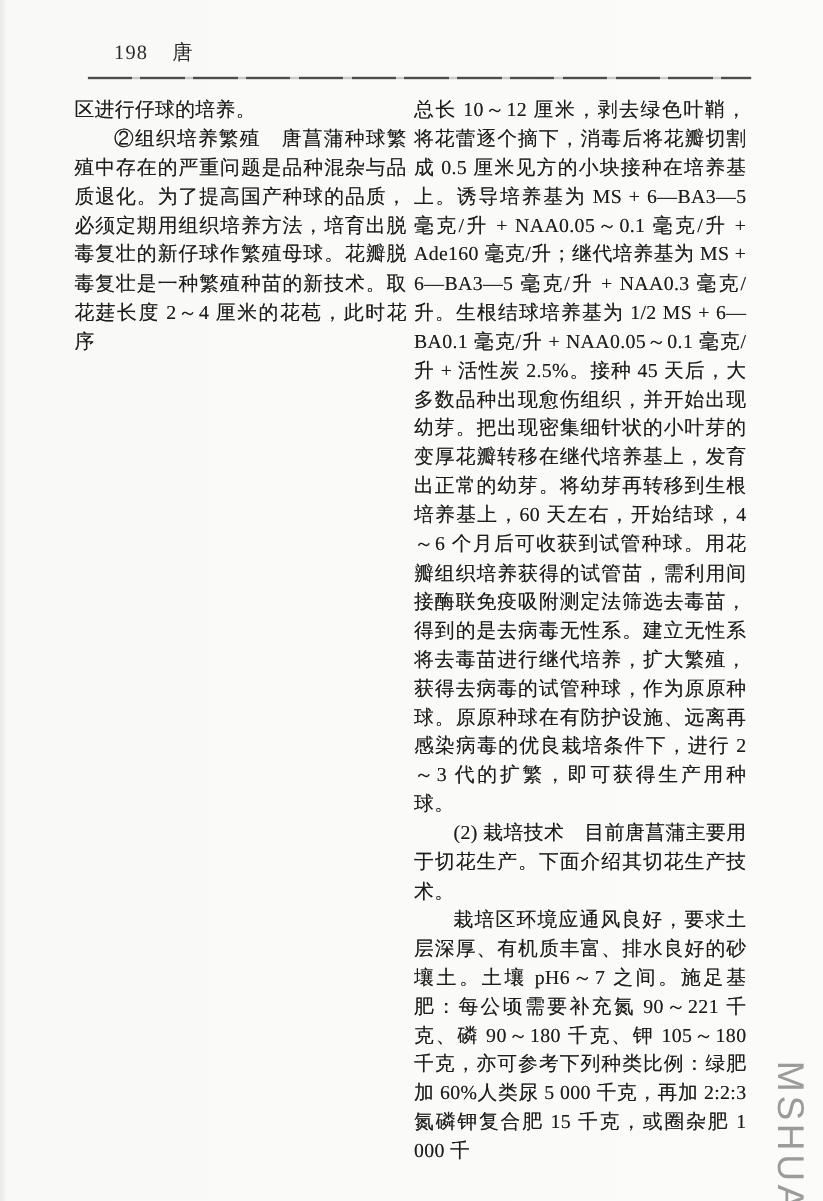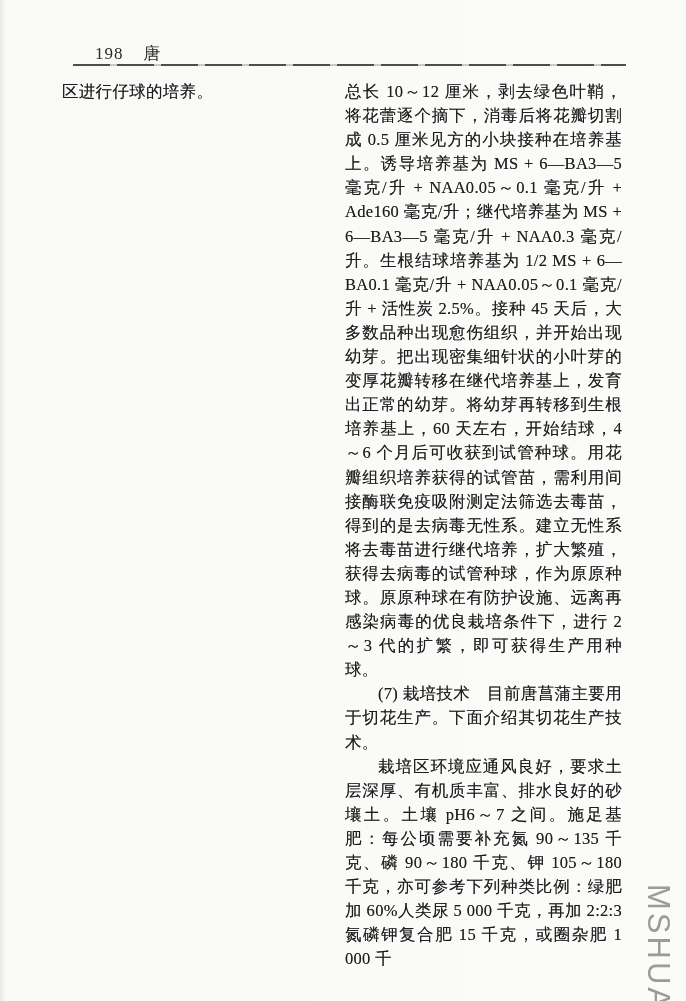--- a/index.html
+++ b/index.html
@@ -8,21 +8,21 @@
     background:#f6f6f4;
     font-family:"Liberation Serif","DejaVu Serif",serif;
     position:relative;
     overflow:hidden;
   }
   .page{
     position:absolute;inset:0;
     background:linear-gradient(90deg,#e9e9e6 0px,#f9f9f7 6px,#fbfbf9 100%);
   }
   .header{
-    position:absolute;top:42px;left:95px;
+    position:absolute;top:32px;left:95px;
     font-size:17px;color:#2a2a2a;
     letter-spacing:1px;
   }
   .header .pgnum{margin-right:20px;}
   .header-rule{
     position:absolute;top:64px;left:73px;width:553px;height:2px;
     background:repeating-linear-gradient(90deg,#4d4d4d 0 37px,rgba(77,77,77,.28) 37px 44px);
   }
   .columns{
     position:absolute;top:80px;left:62px;width:570px;
@@ -61,23 +61,24 @@
 
   <div class="header">
     <span class="pgnum">198</span><span>唐</span>
   </div>
 
   <div class="header-rule"></div>
 
   <div class="columns">
     <div class="col">
         <p class="para">区进行仔球的培养。</p>
+        <p class="para indent">②组织培养繁殖　唐菖蒲种球繁殖中存在的严重问题是品种混杂与品质退化。为了提高国产种球的品质，必须定期用组织培养方法，培育出脱毒复壮的新仔球作繁殖母球。花瓣脱毒复壮是一种繁殖种苗的新技术。取花莛长度 2～4 厘米的花苞，此时花序</p>
       </div>
     <div class="col">
         <p class="para">总长 10～12 厘米，剥去绿色叶鞘，将花蕾逐个摘下，消毒后将花瓣切割成 0.5 厘米见方的小块接种在培养基上。诱导培养基为 MS + 6—BA3—5 毫克/升 + NAA0.05～0.1 毫克/升 + Ade160 毫克/升；继代培养基为 MS + 6—BA3—5 毫克/升 + NAA0.3 毫克/升。生根结球培养基为 1/2 MS + 6—BA0.1 毫克/升 + NAA0.05～0.1 毫克/升 + 活性炭 2.5%。接种 45 天后，大多数品种出现愈伤组织，并开始出现幼芽。把出现密集细针状的小叶芽的变厚花瓣转移在继代培养基上，发育出正常的幼芽。将幼芽再转移到生根培养基上，60 天左右，开始结球，4～6 个月后可收获到试管种球。用花瓣组织培养获得的试管苗，需利用间接酶联免疫吸附测定法筛选去毒苗，得到的是去病毒无性系。建立无性系将去毒苗进行继代培养，扩大繁殖，获得去病毒的试管种球，作为原原种球。原原种球在有防护设施、远离再感染病毒的优良栽培条件下，进行 2～3 代的扩繁，即可获得生产用种球。</p>
-        <p class="para indent">(7) 栽培技术　目前唐菖蒲主要用于切花生产。下面介绍其切花生产技术。</p>
-        <p class="para indent">栽培区环境应通风良好，要求土层深厚、有机质丰富、排水良好的砂壤土。土壤 pH6～7 之间。施足基肥：每公顷需要补充氮 90～135 千克、磷 90～180 千克、钾 105～180 千克，亦可参考下列种类比例：绿肥加 60%人类尿 5 000 千克，再加 2:2:3 氮磷钾复合肥 15 千克，或圈杂肥 1 000 千</p>
+        <p class="para indent">(2) 栽培技术　目前唐菖蒲主要用于切花生产。下面介绍其切花生产技术。</p>
+        <p class="para indent">栽培区环境应通风良好，要求土层深厚、有机质丰富、排水良好的砂壤土。土壤 pH6～7 之间。施足基肥：每公顷需要补充氮 90～221 千克、磷 90～180 千克、钾 105～180 千克，亦可参考下列种类比例：绿肥加 60%人类尿 5 000 千克，再加 2:2:3 氮磷钾复合肥 15 千克，或圈杂肥 1 000 千</p>
       </div>
   </div>
 
   <div class="watermark">MSHUA</div>
 
 </div>
 
 </body></html>

